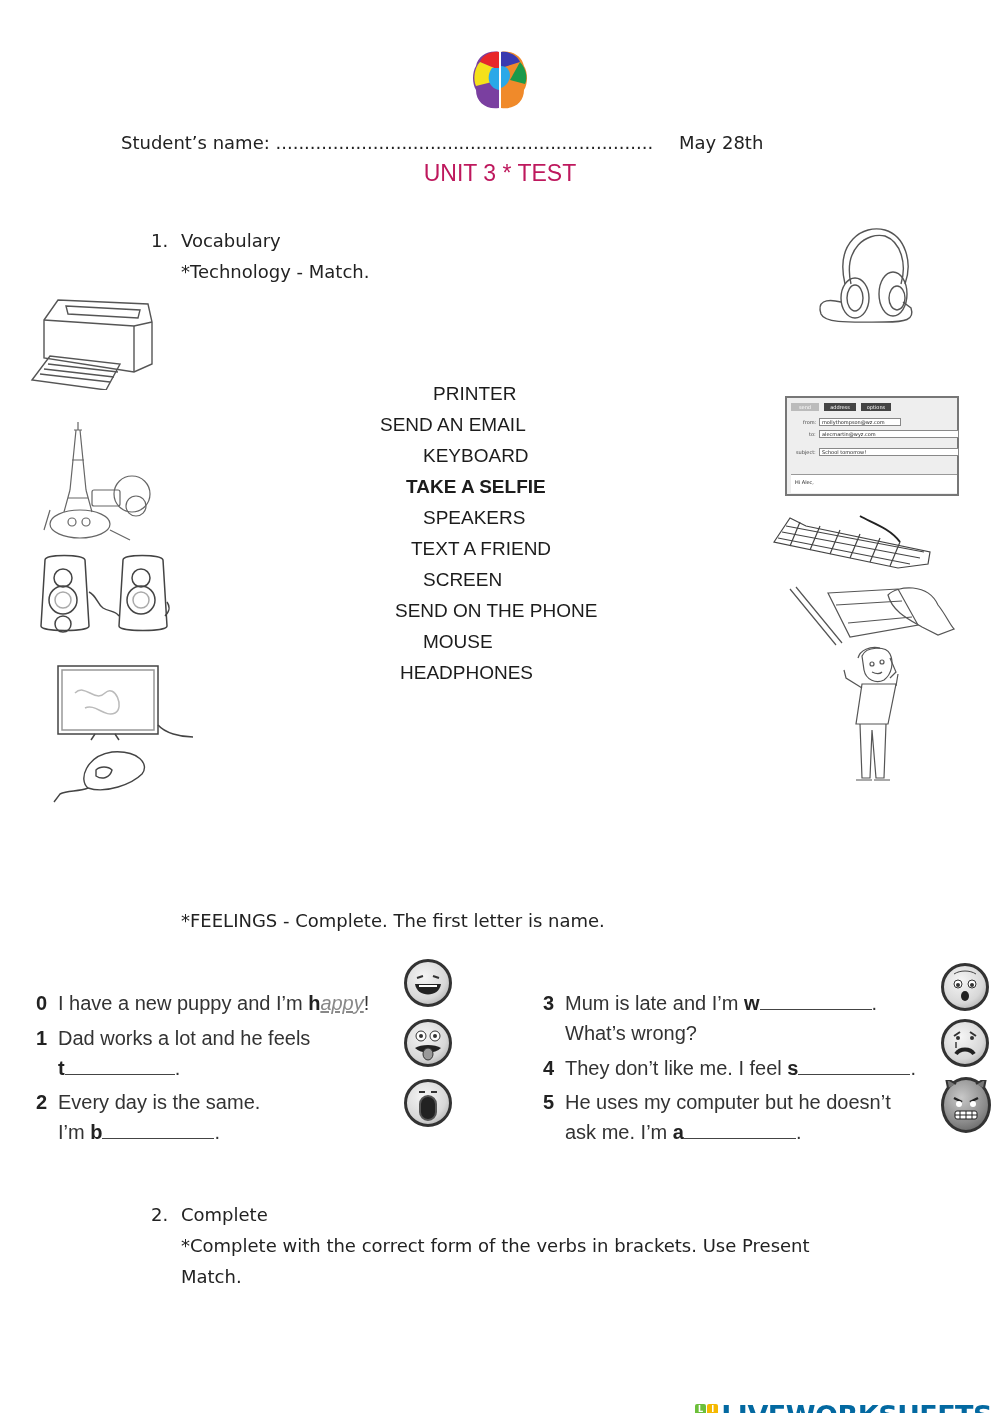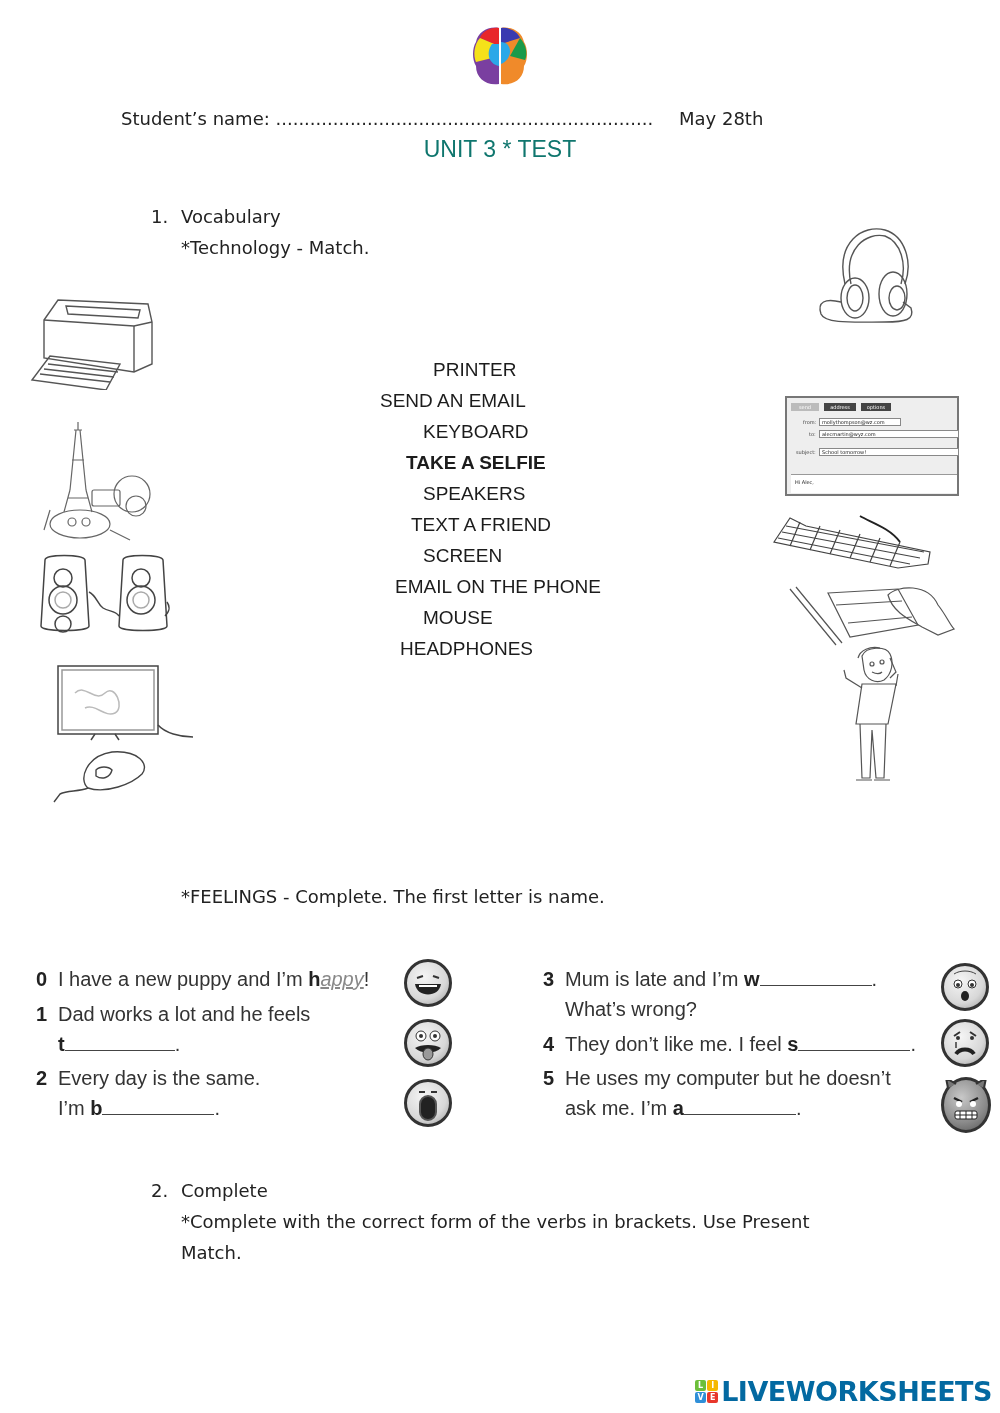--- a/index.html
+++ b/index.html
@@ -1,21 +1,21 @@
 <!DOCTYPE html>
 <html><head>
 <meta charset="utf-8">
 <style>
   * { box-sizing: border-box; margin: 0; padding: 0; }
   html, body { width: 1000px; height: 1413px; background: #ffffff; overflow: hidden; }
   body { position: relative; font-family: "DejaVu Sans", sans-serif; color: #222; }
-  .abs { position: absolute; }
+  .abs { position: absolute; margin-top: 24px; }
   .logo { left: 470px; top: 24px; width: 60px; height: 64px; }
   .hdr { font-size: 18px; color: #222; }
-  .title { left: 0; width: 1000px; top: 136px; text-align: center; font-family: "Liberation Sans", sans-serif; font-size: 23px; color: #0f766e; }
+  .title { left: 0; width: 1000px; top: 136px; text-align: center; font-family: "Liberation Sans", sans-serif; font-size: 23px; color: #be185d; }
   .sect { font-size: 18px; color: #222; line-height: 31px; }
   .word-list { left: 360px; top: 356px; width: 280px; font-family: "Liberation Sans", sans-serif; font-size: 19px; color: #1c1c1c; }
   .word { position: absolute; white-space: nowrap; }
   .pic { position: absolute; }
   .pic svg { width: 100%; height: 100%; }
   .ex { font-family: "Liberation Sans", sans-serif; font-size: 20px; color: #333; white-space: nowrap; }
   .ex .num { font-weight: bold; color: #222; display: inline-block; width: 22px; }
   .ex b { color: #222; }
   .blank { display: inline-block; border-bottom: 1.5px solid #444; height: 18px; vertical-align: baseline; }
   .answer { color: #888; font-style: italic; text-decoration: underline; }
@@ -53,21 +53,21 @@
 <div class="abs sect" style="left:181px; top:232px;">*Technology - Match.</div>
 
 <div class="abs word-list">
   <div class="word" style="left:73px; top:3px;">PRINTER</div>
   <div class="word" style="left:20px; top:34px;">SEND AN EMAIL</div>
   <div class="word" style="left:63px; top:65px;">KEYBOARD</div>
   <div class="word" style="left:46px; top:96px;font-weight:bold;">TAKE A SELFIE</div>
   <div class="word" style="left:63px; top:127px;">SPEAKERS</div>
   <div class="word" style="left:51px; top:158px;">TEXT A FRIEND</div>
   <div class="word" style="left:63px; top:189px;">SCREEN</div>
-  <div class="word" style="left:35px; top:220px;">EMAIL ON THE PHONE</div>
+  <div class="word" style="left:35px; top:220px;">SEND ON THE PHONE</div>
   <div class="word" style="left:63px; top:251px;">MOUSE</div>
   <div class="word" style="left:40px; top:282px;">HEADPHONES</div>
 </div>
 
 <div class="pic" style="left:30px; top:292px; width:124px; height:98px;">
   <svg viewBox="0 0 124 98" fill="none" stroke="#555" stroke-width="1.4">
     <path d="M14 28 L28 8 L118 12 L122 30 L122 72 L104 80 L14 66 Z"></path>
     <path d="M14 28 L104 34 L122 30"></path>
     <path d="M104 34 L104 80"></path>
     <path d="M36 14 L110 18 L108 26 L38 22 Z"></path>

